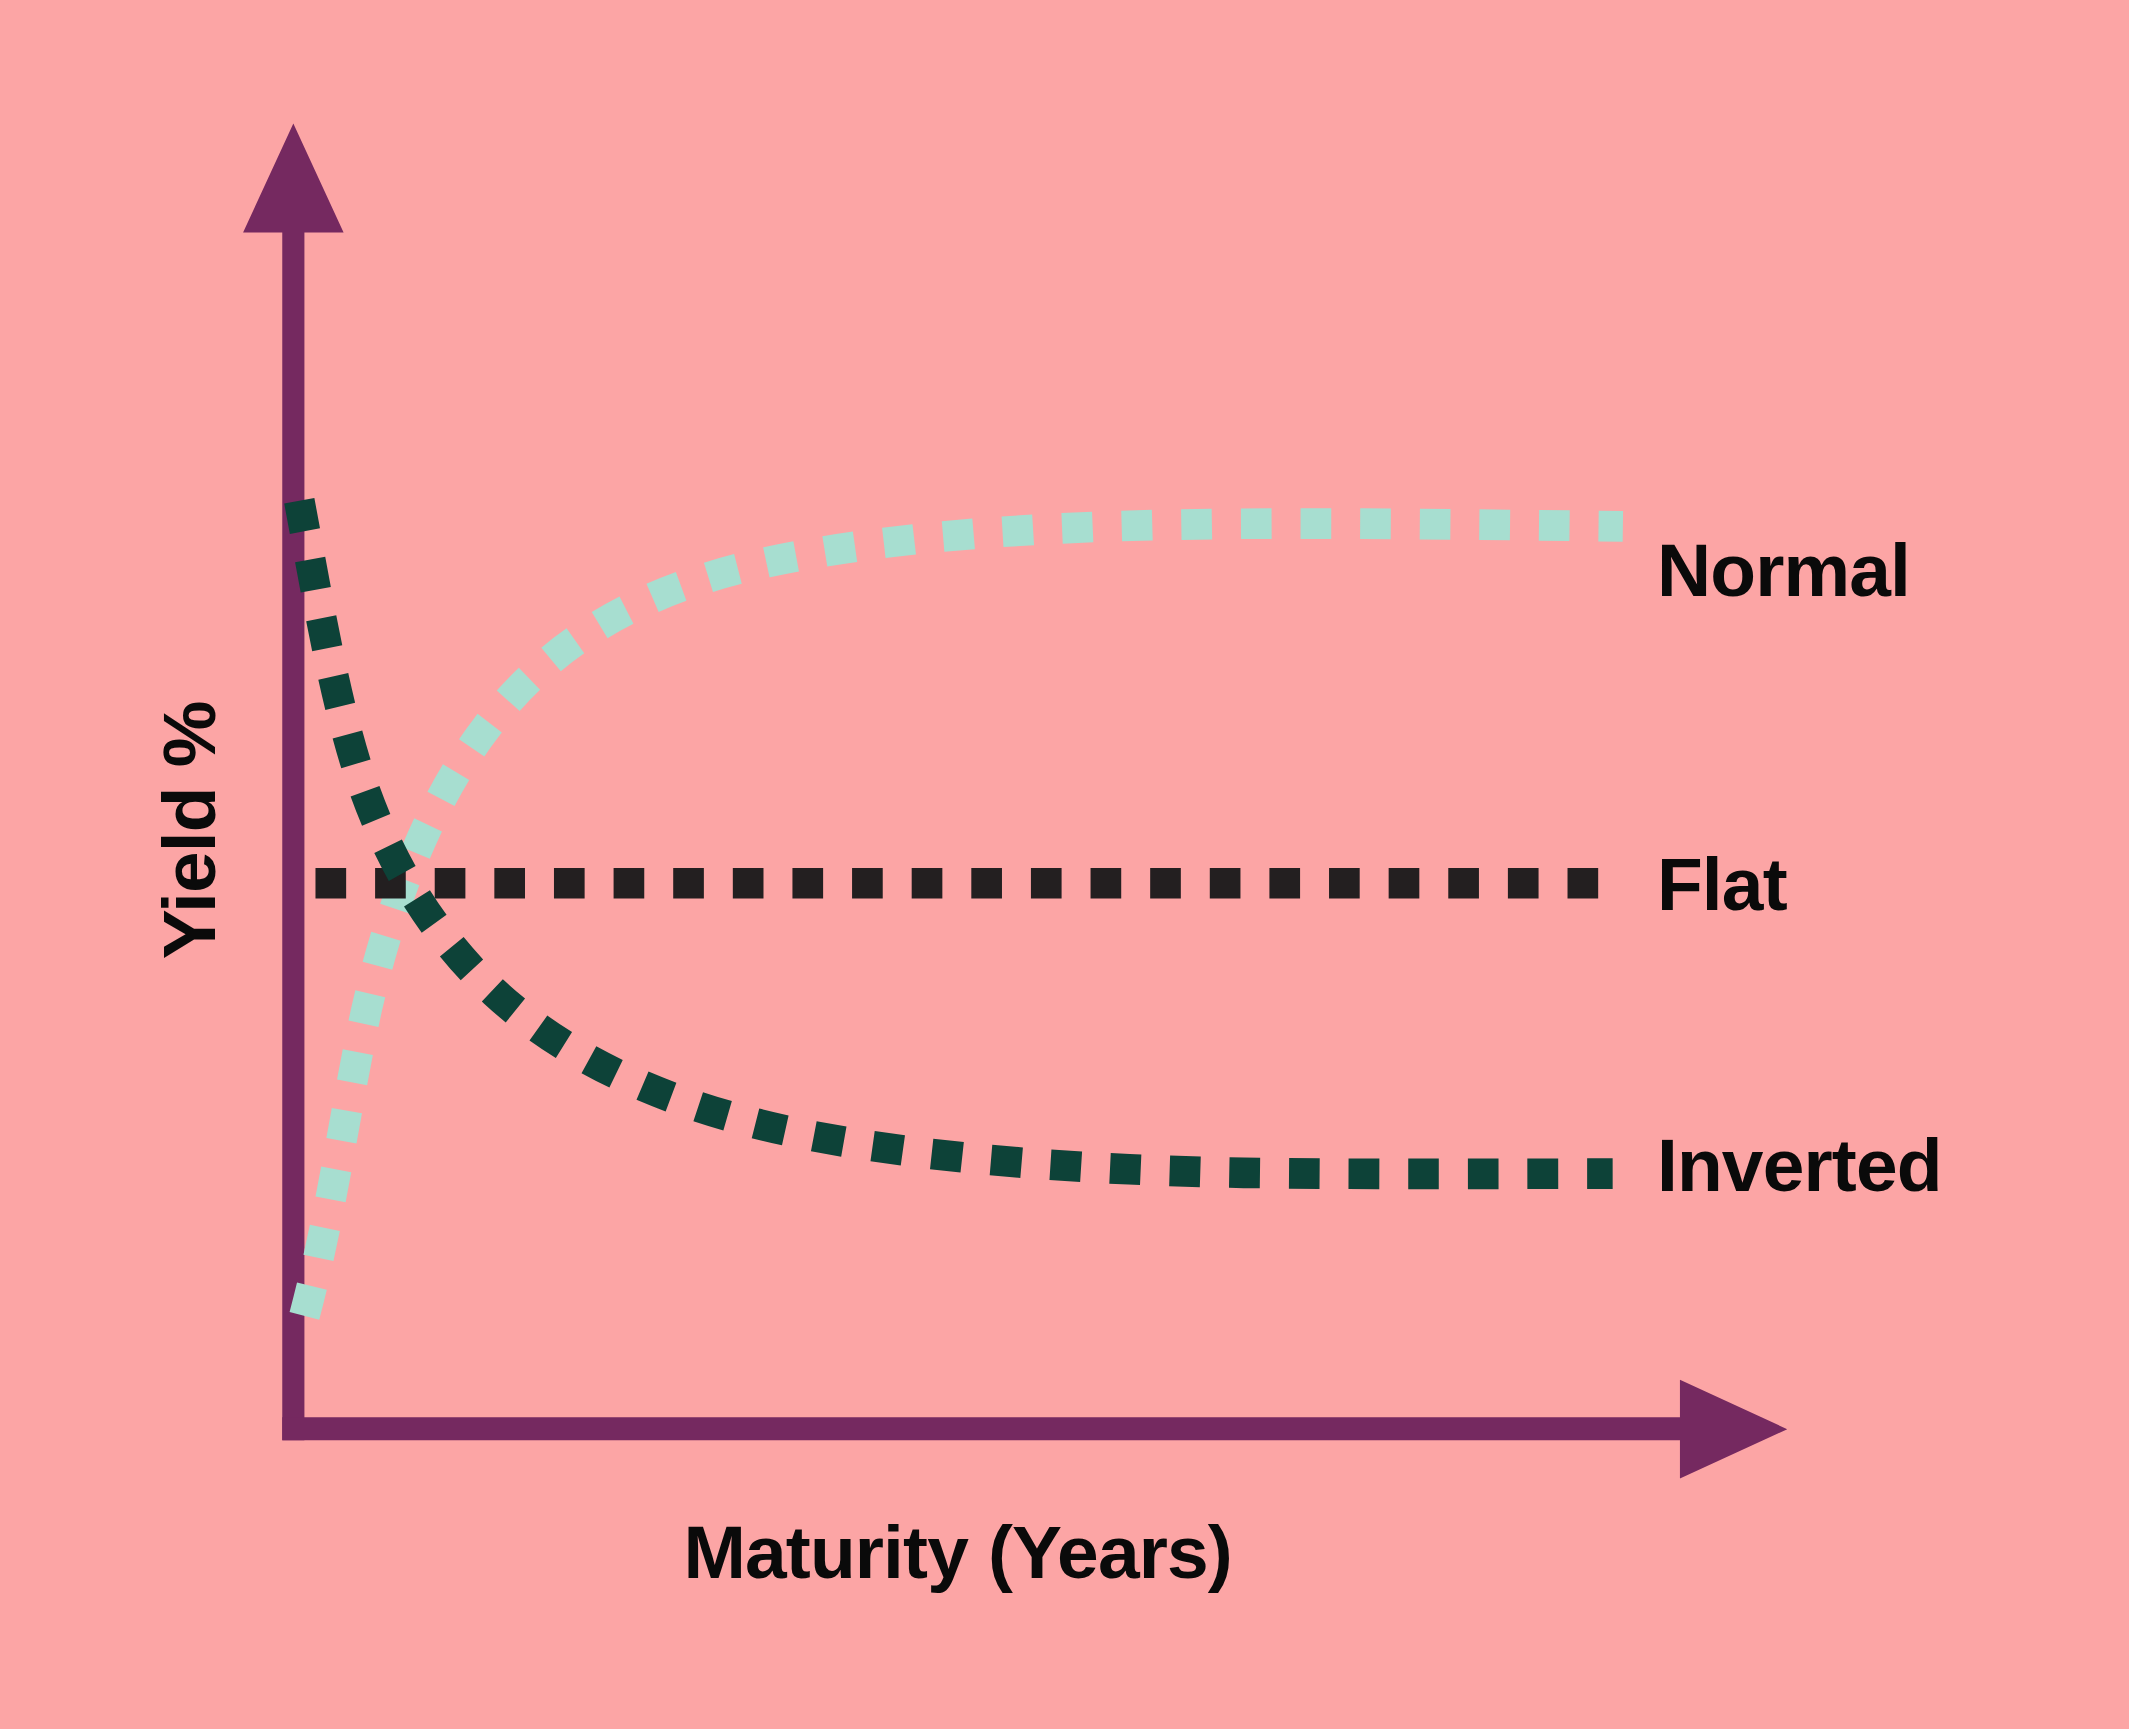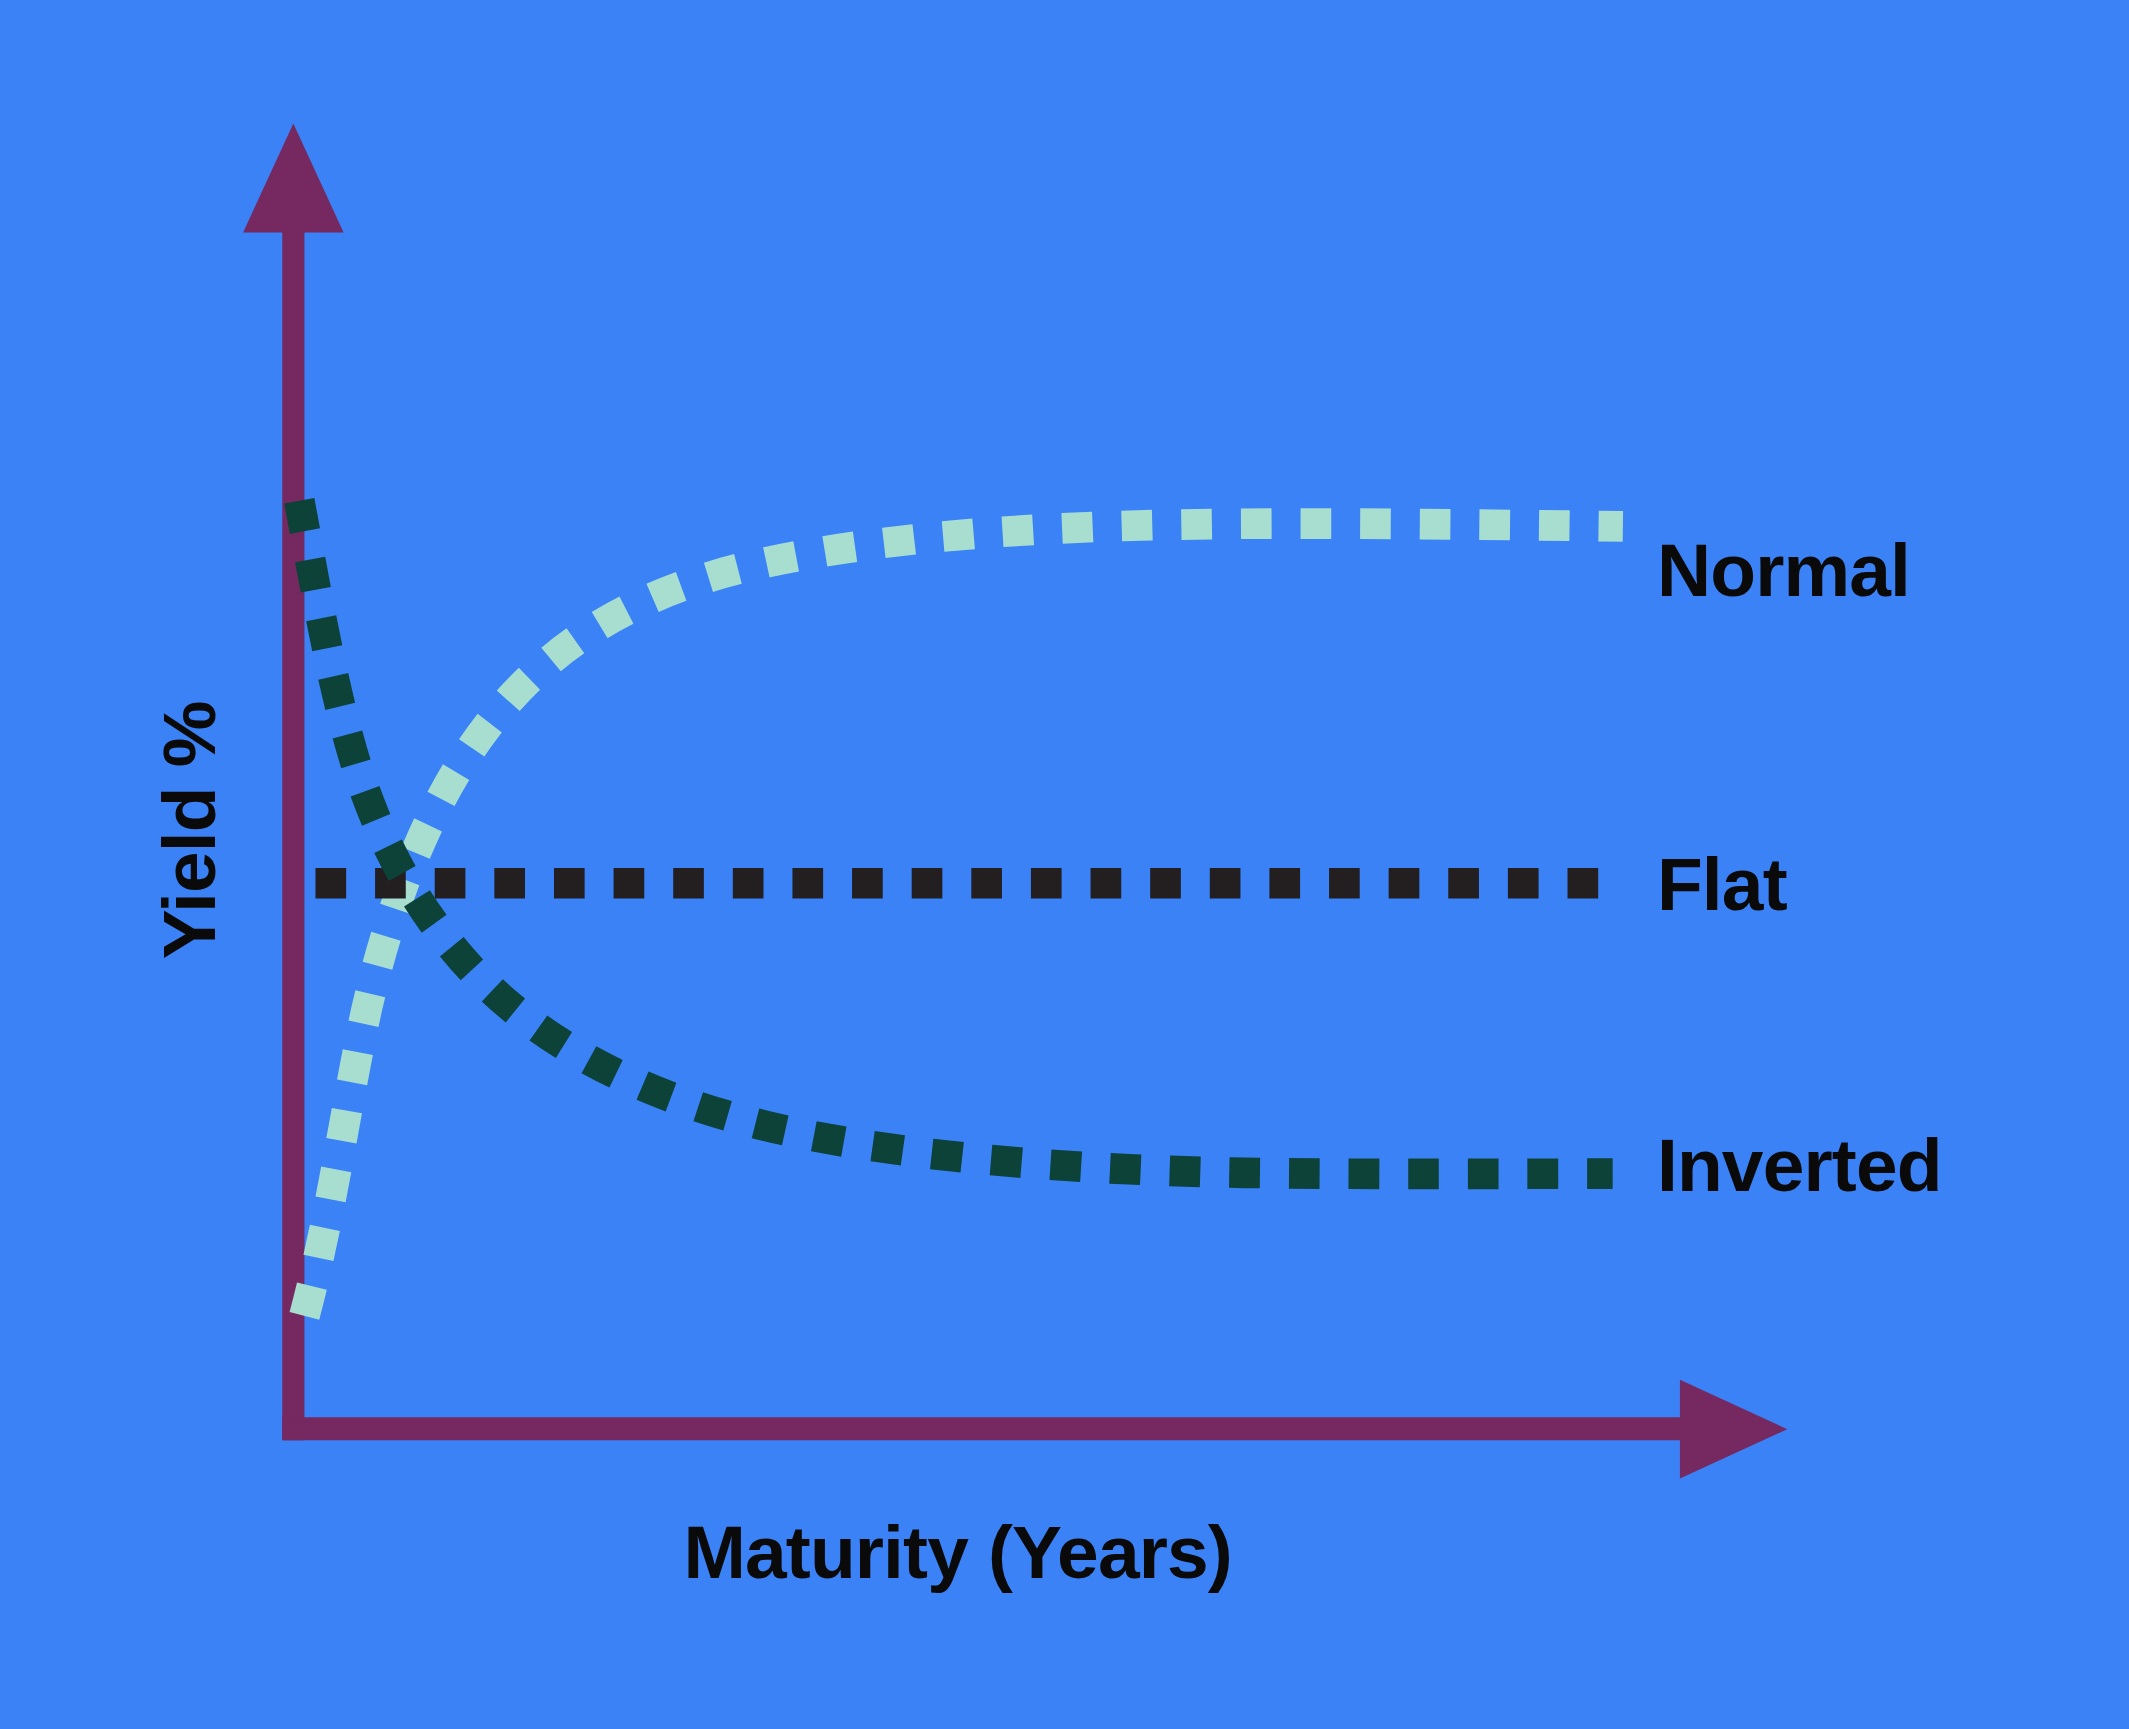--- a/index.html
+++ b/index.html
@@ -10,21 +10,21 @@
   body {
     width: 2130px;
     height: 1729px;
     font-family: "Liberation Sans", sans-serif;
     overflow: hidden;
   }
   #chart-root {
     position: relative;
     width: 2130px;
     height: 1729px;
-    background: #3b82f6;
+    background: #fca5a5;
   }
   #yield-curve-svg {
     position: absolute;
     left: 0;
     top: 0;
     width: 2130px;
     height: 1729px;
     display: block;
   }
   .legend-label,

